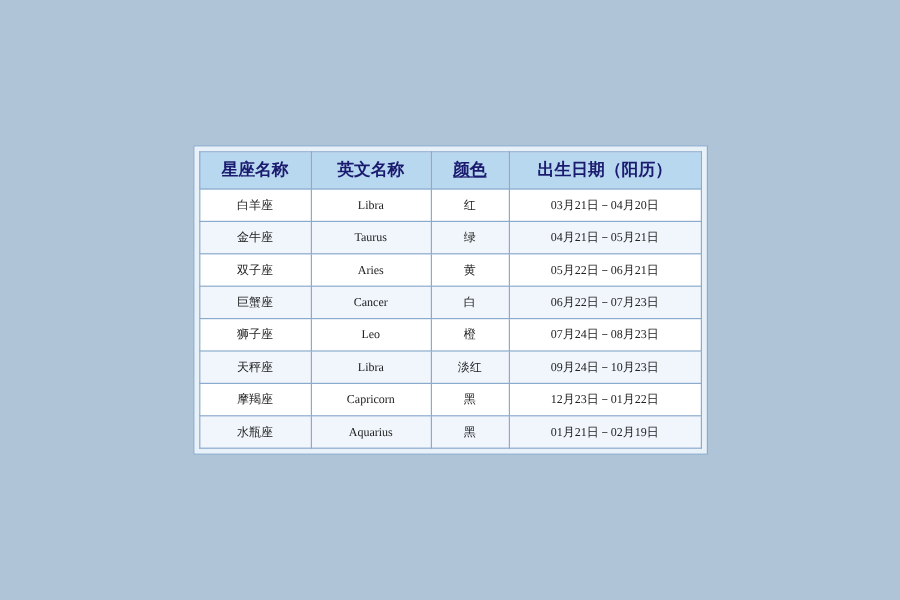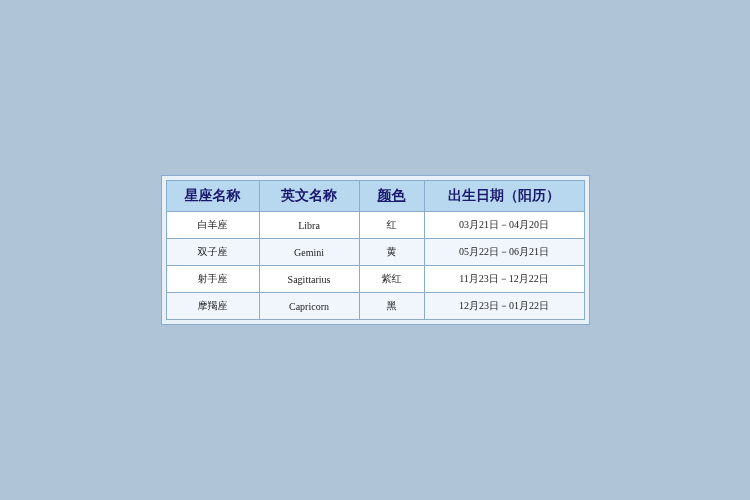--- a/index.html
+++ b/index.html
@@ -90,32 +90,56 @@
       </tr>
     </thead>
     <tbody id="table-body">
     <tr>
           <td>白羊座</td>
           <td>Libra</td>
           <td>红</td>
           <td>03月21日－04月20日</td>
         </tr>
         <tr>
+          <td>金牛座</td>
+          <td>Taurus</td>
+          <td>绿</td>
+          <td>04月21日－05月21日</td>
+        </tr>
+        <tr>
           <td>双子座</td>
-          <td>Gemini</td>
+          <td>Aries</td>
           <td>黄</td>
           <td>05月22日－06月21日</td>
         </tr>
         <tr>
-          <td>射手座</td>
-          <td>Sagittarius</td>
-          <td>紫红</td>
-          <td>11月23日－12月22日</td>
+          <td>巨蟹座</td>
+          <td>Cancer</td>
+          <td>白</td>
+          <td>06月22日－07月23日</td>
+        </tr>
+        <tr>
+          <td>狮子座</td>
+          <td>Leo</td>
+          <td>橙</td>
+          <td>07月24日－08月23日</td>
+        </tr>
+        <tr>
+          <td>天秤座</td>
+          <td>Libra</td>
+          <td>淡红</td>
+          <td>09月24日－10月23日</td>
         </tr>
         <tr>
           <td>摩羯座</td>
           <td>Capricorn</td>
           <td>黑</td>
           <td>12月23日－01月22日</td>
         </tr>
+        <tr>
+          <td>水瓶座</td>
+          <td>Aquarius</td>
+          <td>黑</td>
+          <td>01月21日－02月19日</td>
+        </tr>
       </tbody>
   </table>
 </div>
 
 </body></html>

